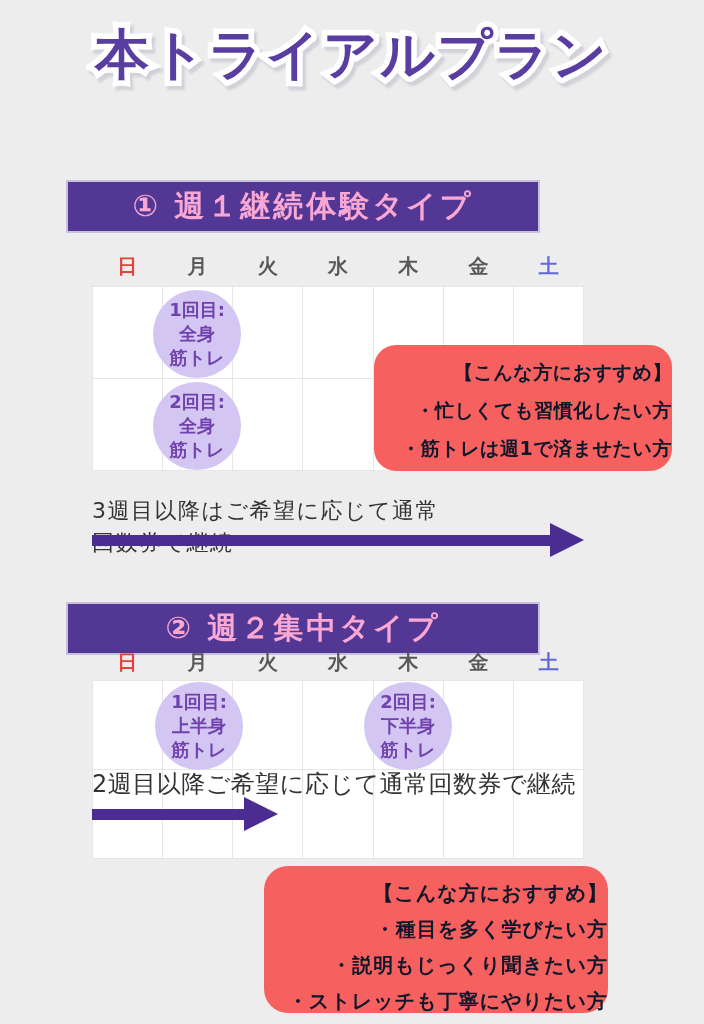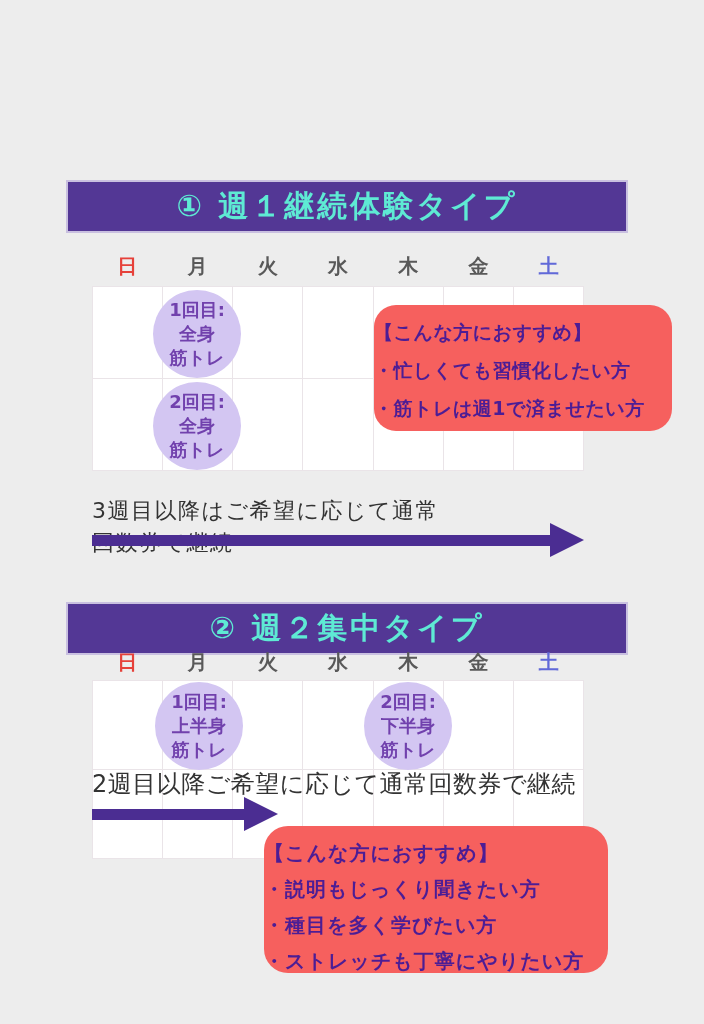--- a/index.html
+++ b/index.html
@@ -13,22 +13,22 @@
   body{font-family:"DejaVu Sans","Liberation Sans",sans-serif;}
   .canvas{position:relative;width:704px;height:1024px;background:var(--background);overflow:hidden;}
 
   
   .title{position:absolute;top:22px;left:0;width:704px;text-align:center;
     filter:drop-shadow(3px 4px 1px rgba(90,80,120,0.18));}
   .title-line{font-size:54px;font-weight:bold;color:var(--title-purple);letter-spacing:2px;
     line-height:66px;-webkit-text-stroke:11px #ffffff;paint-order:stroke fill;}
 
   
-  .banner{position:absolute;left:66px;width:562px;height:53px;background:var(--banner-purple);
-    border:2px solid #c9c0e0;color:#5eead4;font-weight:bold;font-size:30px;letter-spacing:3px;
+  .banner{position:absolute;left:66px;width:474px;height:53px;background:var(--banner-purple);
+    border:2px solid #c9c0e0;color:#f9a8d4;font-weight:bold;font-size:30px;letter-spacing:3px;
     display:flex;align-items:center;justify-content:center;}
   .banner1{top:180px;}
   .banner2{top:602px;}
 
   
   .dayrow{position:absolute;left:92px;width:492px;display:flex;}
   .dayrow1{top:250px;height:34px;}
   .dayrow2{top:646px;height:32px;}
   .day{flex:1;text-align:center;font-size:20px;font-weight:bold;color:var(--weekday-gray);
     line-height:32px;}
@@ -46,22 +46,22 @@
   .event-circle{position:absolute;width:88px;height:88px;border-radius:50%;
     background:var(--event-lavender);color:var(--event-text-purple);font-weight:bold;font-size:18px;
     line-height:24px;display:flex;flex-direction:column;align-items:center;justify-content:center;
     text-align:center;z-index:2;}
   .c1a{left:153px;top:290px;}
   .c1b{left:153px;top:382px;}
   .c2a{left:155px;top:682px;}
   .c2b{left:364px;top:682px;}
 
   
-  .recommend{position:absolute;background:var(--accent-red);color:#4c1d95;font-weight:bold;
-    text-align:left;z-index:5;}
+  .recommend{position:absolute;background:var(--accent-red);color:#0f172a;font-weight:bold;
+    text-align:right;z-index:5;margin-top:40px;}
   .recommend1{left:374px;top:305px;width:298px;height:126px;border-radius:22px;
     font-size:19px;line-height:38px;padding-top:8px;letter-spacing:0.5px;}
   .recommend2{left:264px;top:826px;width:344px;height:147px;border-radius:24px;
     font-size:20px;line-height:36px;padding-top:9px;letter-spacing:1px;}
 
   
   .note{position:absolute;left:92px;color:var(--body-text);font-weight:500;z-index:3;}
   .note1{top:495px;font-size:22px;line-height:32px;letter-spacing:1.5px;}
   .note2{top:768px;font-size:24px;line-height:32px;letter-spacing:0.5px;text-align:right;}
 
@@ -77,20 +77,21 @@
   .arrow2{left:92px;top:797px;width:190px;height:35px;}
   .arrow2 .shaft{width:155px;}
   .arrow2 .head{left:152px;}
 </style>
 </head>
 <body>
 
 <div class="canvas">
 
   <header class="title">
+    <div class="title-line">本トライアルプラン</div>
   </header>
 
   <div class="banner banner1">① 週１継続体験タイプ</div>
 
   <div class="dayrow dayrow1">
     <span class="day day-sun">日</span>
     <span class="day">月</span>
     <span class="day">火</span>
     <span class="day">水</span>
     <span class="day">木</span>
@@ -184,18 +185,18 @@
 
   <div class="note note2">2週目以降ご希望に応じて通常回数券で継続</div>
 
   <div class="arrow arrow2">
     <span class="shaft"></span>
     <span class="head"></span>
   </div>
 
   <div class="recommend recommend2">
     <div>【こんな方におすすめ】</div>
+    <div>・種目を多く学びたい方</div>
     <div>・説明もじっくり聞きたい方</div>
-    <div>・種目を多く学びたい方</div>
     <div>・ストレッチも丁寧にやりたい方</div>
   </div>
 
 </div>
 
 </body></html>

